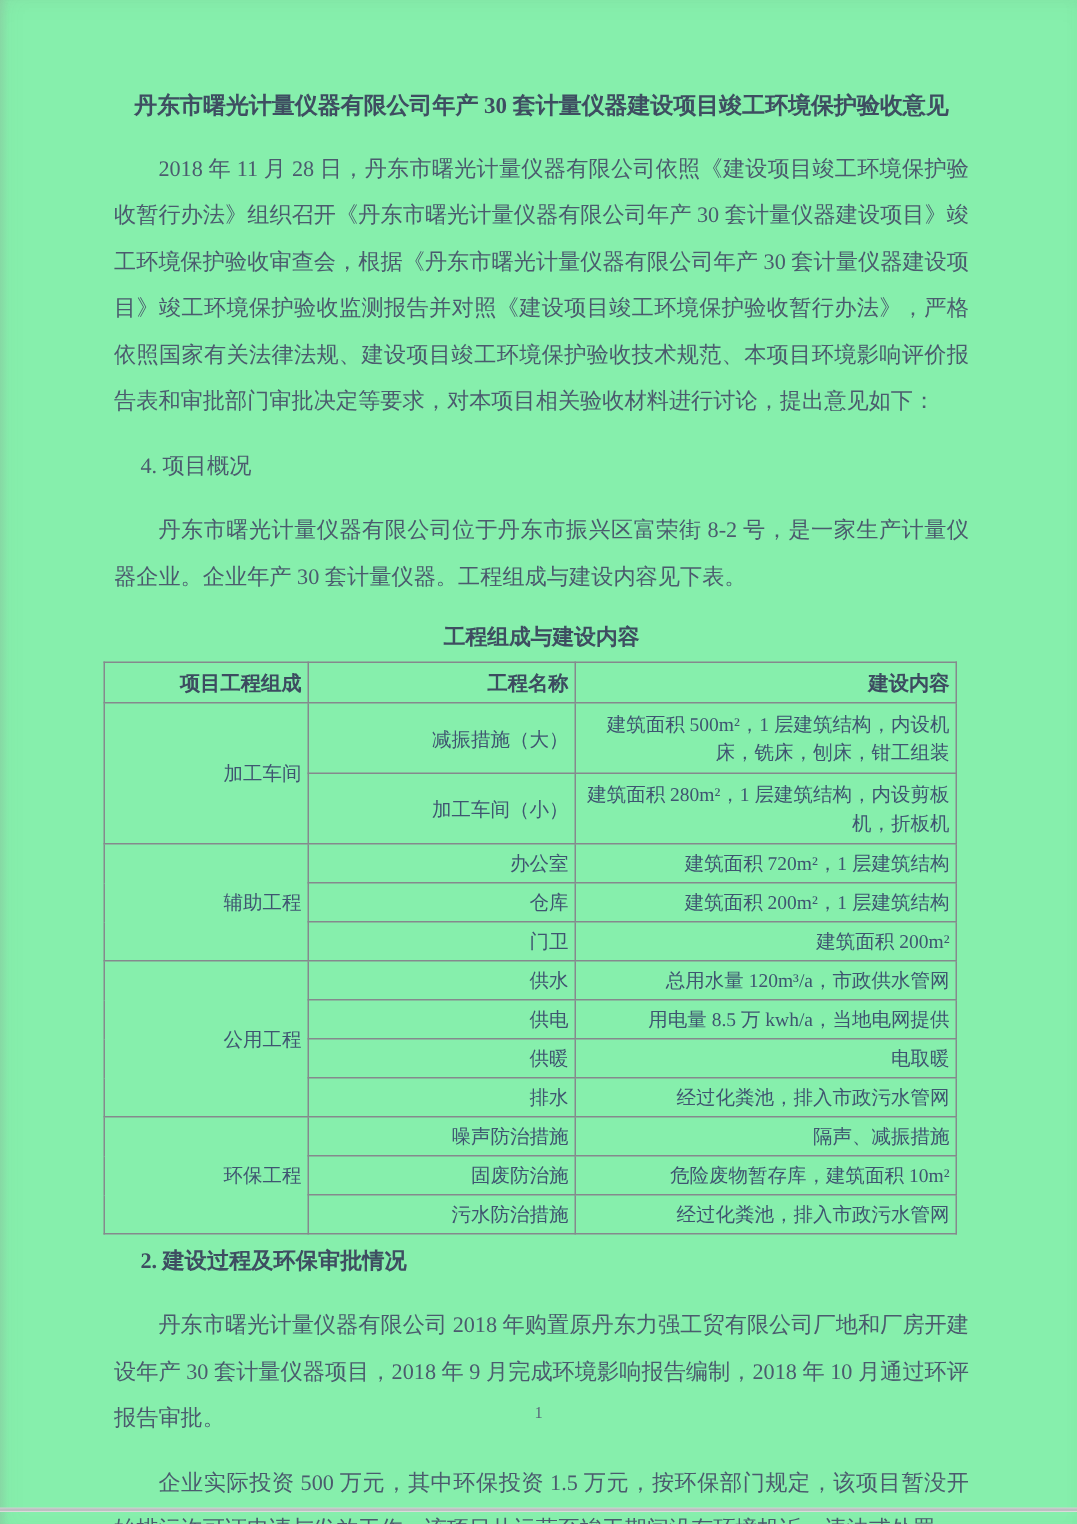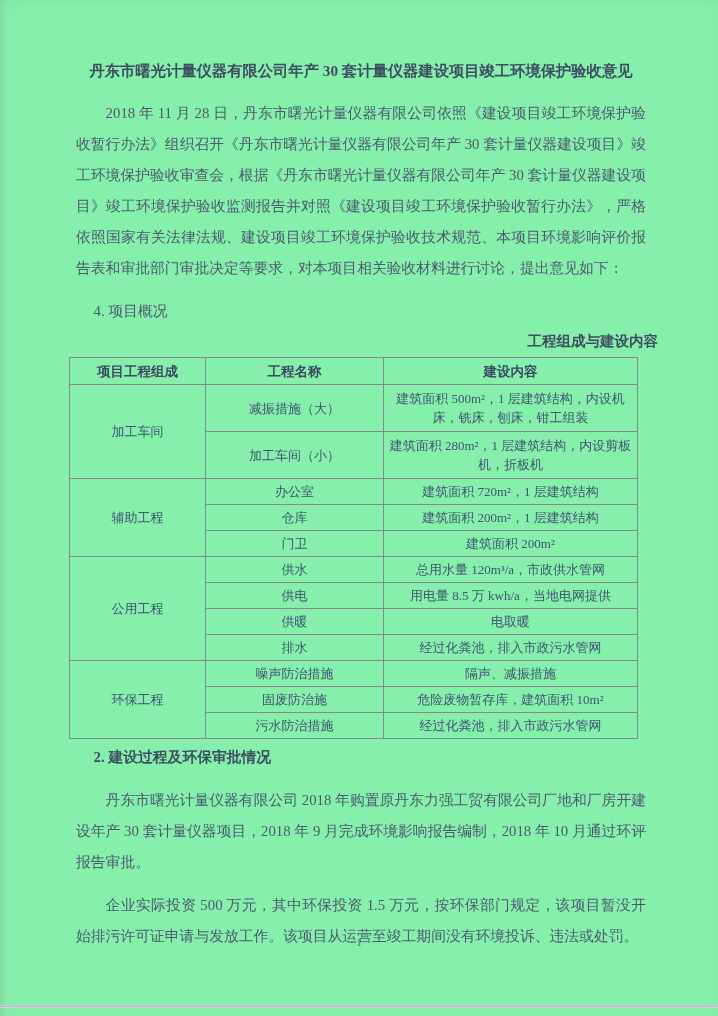--- a/index.html
+++ b/index.html
@@ -31,35 +31,35 @@
     color:#3e4e61;
     font-size:15.3px;
     line-height:30px;
     margin:0 0 2px 0;
   }
   p.para{margin:12px;text-indent:2em;}
   .h-bold{margin:0;text-indent:2em;font-weight:bold;color:#3e4e61;}
   .h-plain{margin:0;text-indent:2em;}
   .table-title{
     margin:2px 0 4px 0;
-    text-align:right;
+    text-align:center;
     font-weight:bold;
     color:#3e4e61;
     font-size:14.5px;
     line-height:24px;
   }
   table.build-table{
     table-layout:fixed;
     border-collapse:collapse;
     width:568px;
     margin-left:5px;
     font-size:13px;
     color:#3f5571;
     line-height:19px;
-    text-align:center;
+    text-align:right;
   }
   table.build-table th, table.build-table td{
     border:1px solid #85898d;
     padding:2px 4px;
     vertical-align:middle;
     overflow:hidden;
   }
   table.build-table th{
     font-weight:bold;
     color:#3c4c60;
@@ -93,20 +93,21 @@
 <div class="page">
   <div class="scan-smudge-left"></div>
 
   <div class="content">
 
     <div class="doc-title">丹东市曙光计量仪器有限公司年产 30 套计量仪器建设项目竣工环境保护验收意见</div>
 
     <p class="para">2018 年 11 月 28 日，丹东市曙光计量仪器有限公司依照《建设项目竣工环境保护验收暂行办法》组织召开《丹东市曙光计量仪器有限公司年产 30 套计量仪器建设项目》竣工环境保护验收审查会，根据《丹东市曙光计量仪器有限公司年产 30 套计量仪器建设项目》竣工环境保护验收监测报告并对照《建设项目竣工环境保护验收暂行办法》，严格依照国家有关法律法规、建设项目竣工环境保护验收技术规范、本项目环境影响评价报告表和审批部门审批决定等要求，对本项目相关验收材料进行讨论，提出意见如下：</p>
 
     <p class="h-plain">4. 项目概况</p>
+    <p class="para">丹东市曙光计量仪器有限公司位于丹东市振兴区富荣街 8-2 号，是一家生产计量仪器企业。企业年产 30 套计量仪器。工程组成与建设内容见下表。</p>
 
     <div class="table-title">工程组成与建设内容</div>
 
     <table class="build-table">
       <colgroup>
         <col style="width:136px">
         <col style="width:178px">
         <col style="width:254px">
       </colgroup>
       <tbody>

